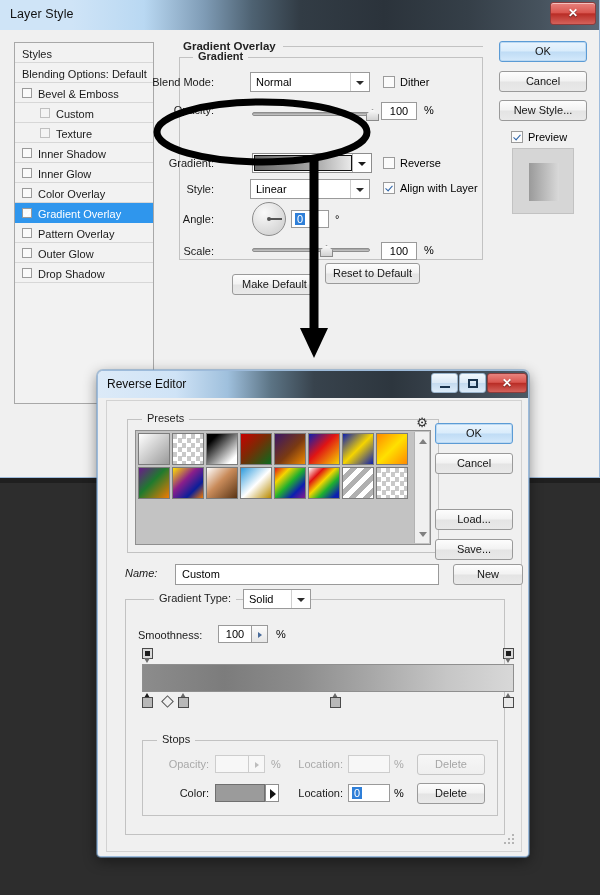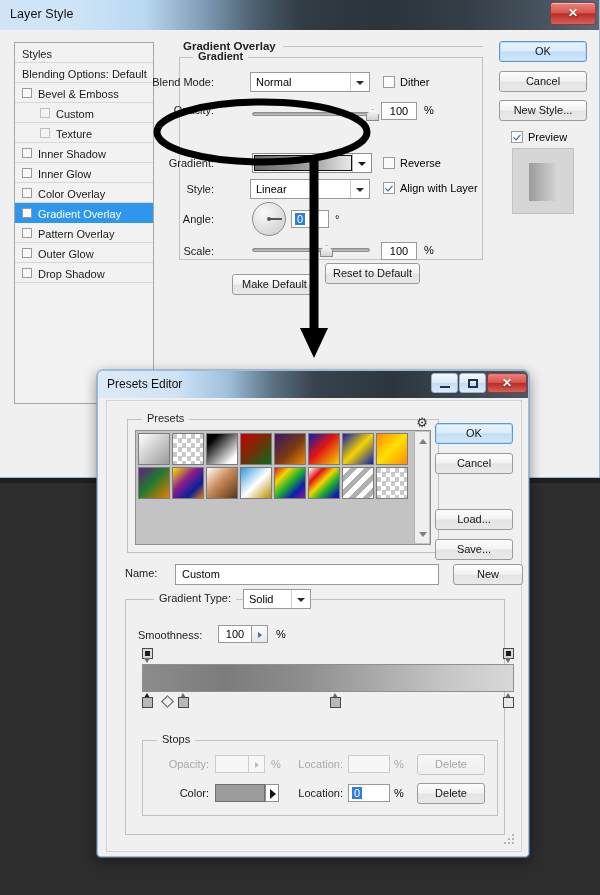--- a/index.html
+++ b/index.html
@@ -239,21 +239,21 @@
   .sc-arrow::after{
     content:"";position:absolute;left:4px;top:5px;
     border-left:4px solid transparent;border-right:4px solid transparent;
   }
   .sc-arrow.up::after{border-bottom:5px solid #808080;}
   .sc-arrow.down::after{border-top:5px solid #808080;}
   #gear-icon{position:absolute;right:10px;top:-5px;font-size:13px;color:#333;}
 
   #ge-rightcol{position:absolute;right:8px;top:22px;width:78px;}
 
-  #name-row{position:absolute;left:18px;top:166px;}
+  #name-row{position:absolute;left:18px;top:166px;font-style:italic;}
   #name-input{
     position:absolute;left:50px;top:-3px;width:264px;height:21px;
     background:#fff;border:1px solid #9a9a9a;box-sizing:border-box;
     font-size:11px;line-height:19px;padding-left:6px;
   }
 
   #gtype-fs{position:absolute;left:18px;top:198px;width:380px;height:236px;}
   #gtype-legend{left:28px;top:-8px;}
 
   #gradient-strip{
@@ -441,21 +441,21 @@
   <div id="preview-thumb">
     <div class="inner"></div>
   </div>
 </div>
 
 <div id="taskbar-sliver"></div>
 
 <div id="gradient-editor">
 
   <div id="ge-titlebar">
-    <div id="ge-title">Presets Editor</div>
+    <div id="ge-title">Reverse Editor</div>
     <div id="ge-winbtns">
       <div class="wb">
           <i class="min"></i>
         </div>
       <div class="wb">
           <i class="max"></i>
         </div>
       <div class="wb close">✕</div>
     </div>
   </div>

